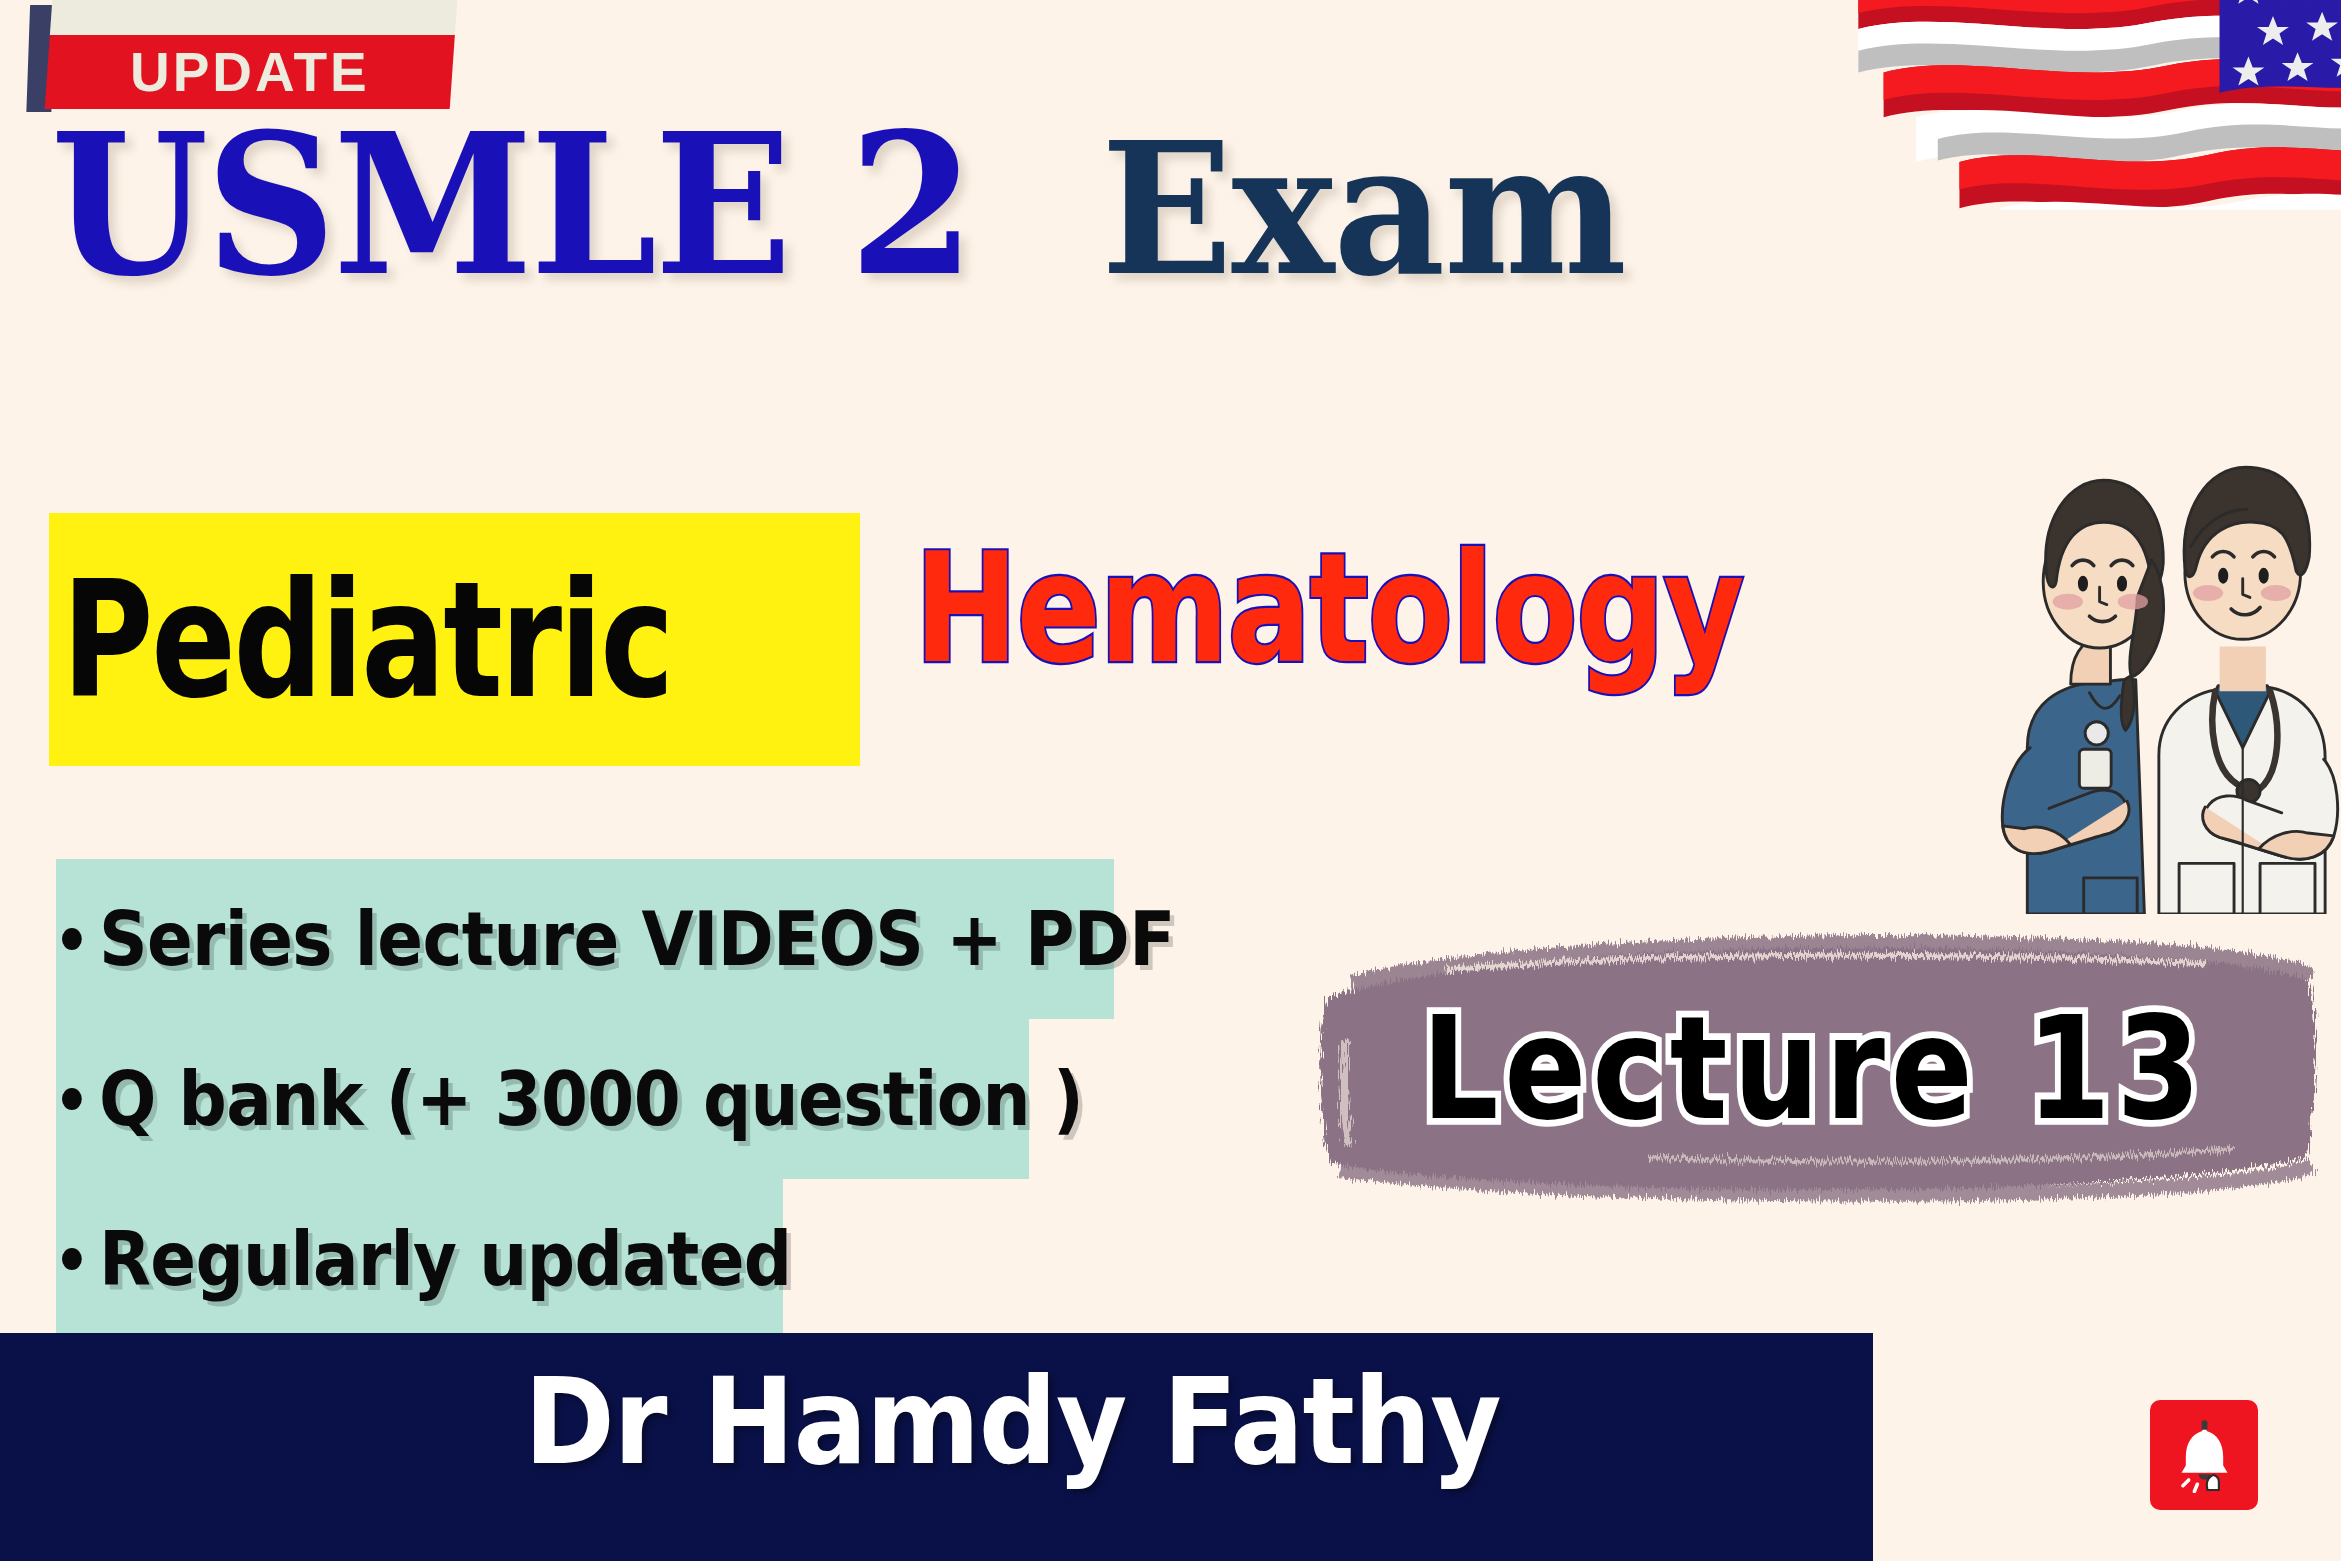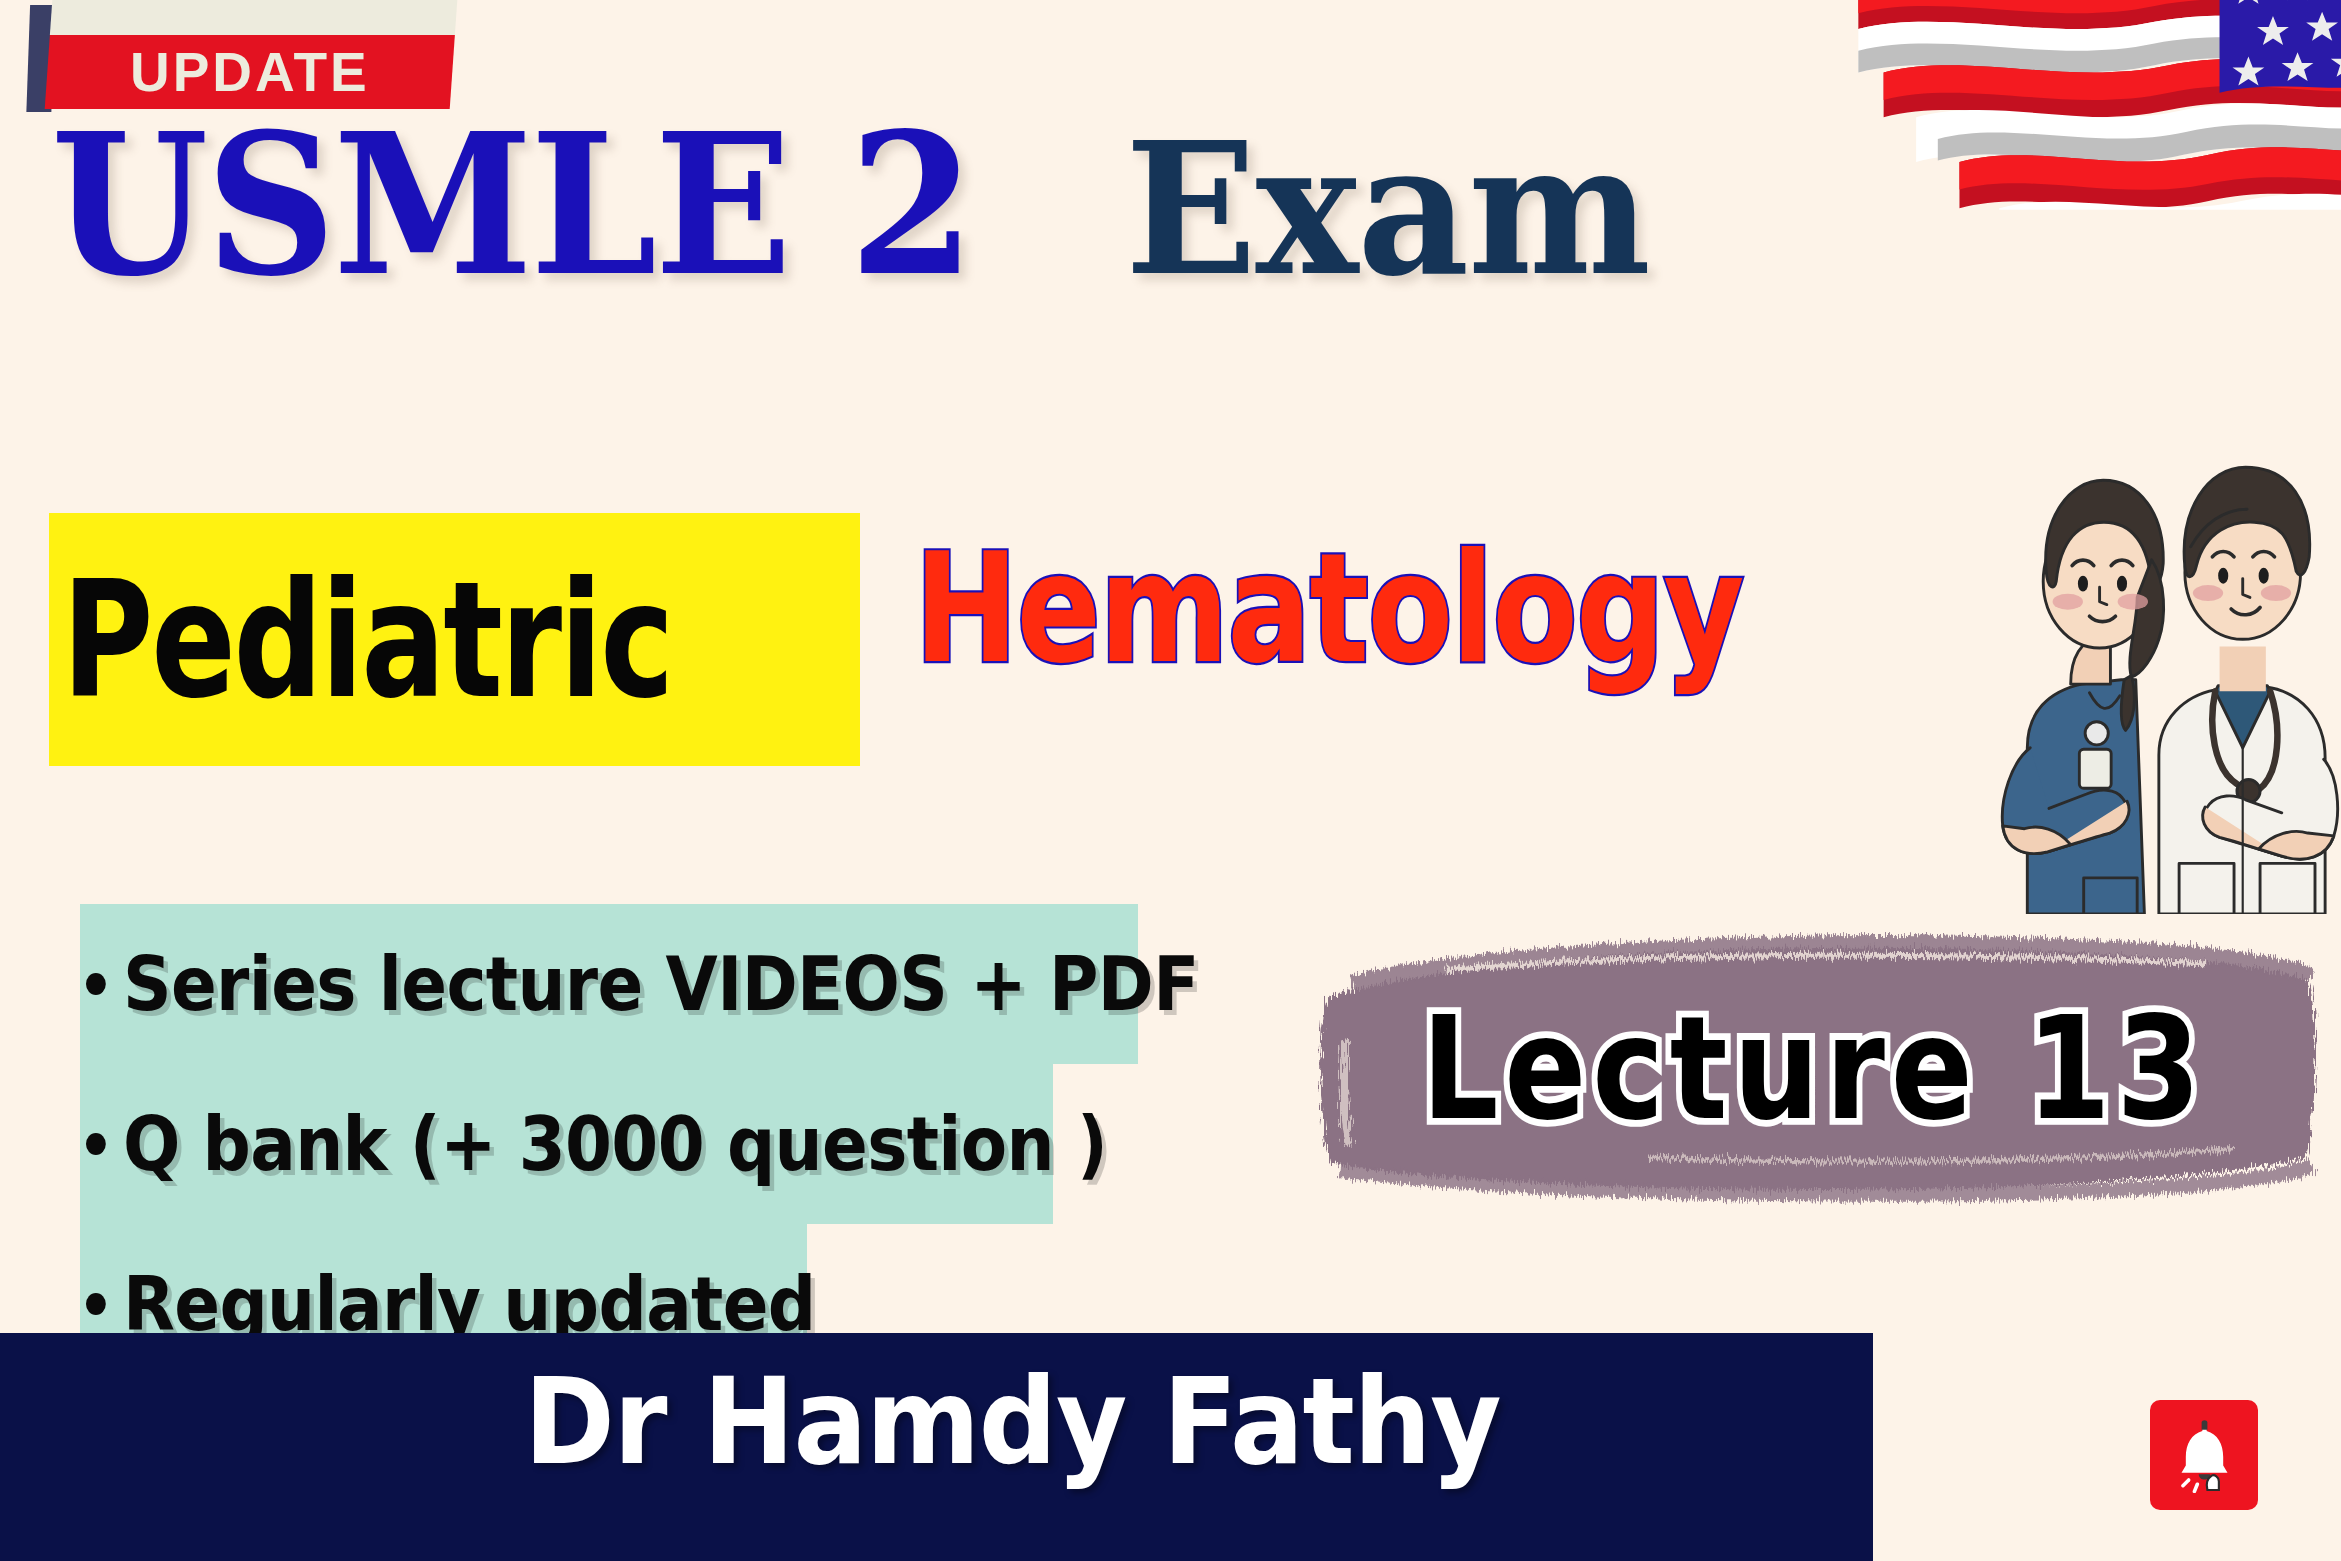--- a/index.html
+++ b/index.html
@@ -19,21 +19,21 @@
   .update-bar{position:absolute;left:-20px;top:19px;width:24.6px;height:107px;background:#3A3F66;transform:skewX(2deg);}
   .update-text{position:absolute;left:0;top:49px;width:100%;height:74px;
     display:flex;align-items:center;justify-content:center;
     color:#EDEBDD;font-size:55px;font-weight:700;letter-spacing:2.9px;
     font-family:"Liberation Sans",sans-serif;transform:skewX(4deg);}
 
   
   .flag{position:absolute;right:-22px;top:-29px;width:549px;height:239px;}
 
   
-  .title-row{position:absolute;left:51px;top:108px;display:flex;align-items:baseline;gap:83px;}
+  .title-row{position:absolute;left:51px;top:108px;display:flex;align-items:baseline;gap:59px;}
   .t-usmle{
     font-family:"DejaVu Serif",serif;font-weight:700;font-size:194px;line-height:1;
     color:#1A10B8;letter-spacing:-2.9px;
     transform:scaleX(0.93);transform-origin:left bottom;
     text-shadow:7.2px 7.2px 10px rgba(120,100,80,.22);
   }
   .t-exam{
     font-family:"DejaVu Serif",serif;font-weight:700;font-size:182px;line-height:1;
     color:#153457;letter-spacing:-1.4px;
     transform:scaleX(0.95);transform-origin:left bottom;
@@ -50,21 +50,21 @@
   
   .hema{position:absolute;left:914px;top:533px;
     font-family:"DejaVu Sans",sans-serif;font-weight:700;font-size:152px;line-height:1;
     color:#FF2A0E;letter-spacing:-2.2px;
     transform:scaleX(0.82);transform-origin:left top;
     -webkit-text-stroke:4.3px #1A10B8;
     paint-order:stroke fill;
     text-shadow:0 0 0 #1A10B8;}
 
   
-  .bullets{position:absolute;left:0;top:904px;width:1229px;margin-left:24px;}
+  .bullets{position:absolute;left:0;top:859px;width:1229px;}
   .b-row{position:relative;height:160px;}
   .b-hl{position:absolute;left:56px;top:0;height:100%;background:#B6E3D6;}
   .b-row:nth-child(1) .b-hl{width:1058px;}
   .b-row:nth-child(2) .b-hl{width:973px;}
   .b-row:nth-child(3) .b-hl{width:727px;}
   .b-txt{position:absolute;left:62px;top:0;height:100%;display:flex;align-items:center;
     font-family:"DejaVu Sans",sans-serif;font-weight:700;font-size:75px;line-height:1;
     color:#0A0A0A;white-space:nowrap;letter-spacing:-0.7px;
     transform:scaleX(0.9);transform-origin:left center;
     text-shadow:5px 5px 0 rgba(0,0,0,.18);}

